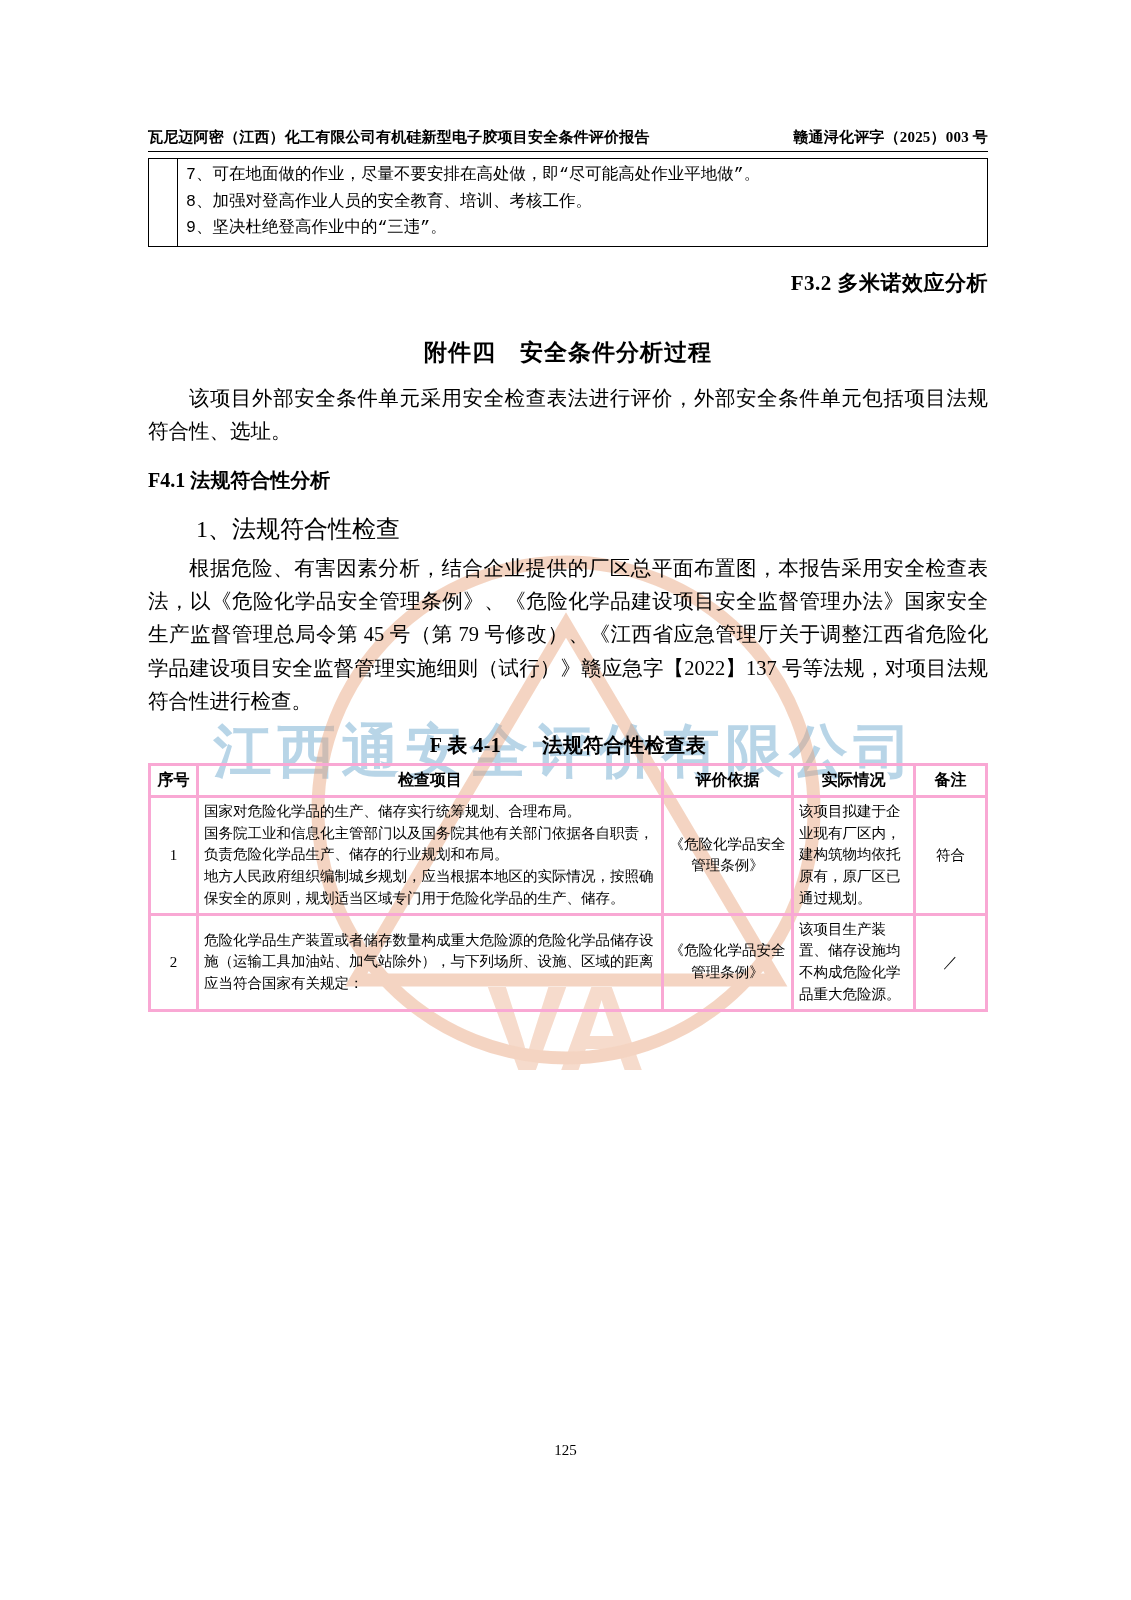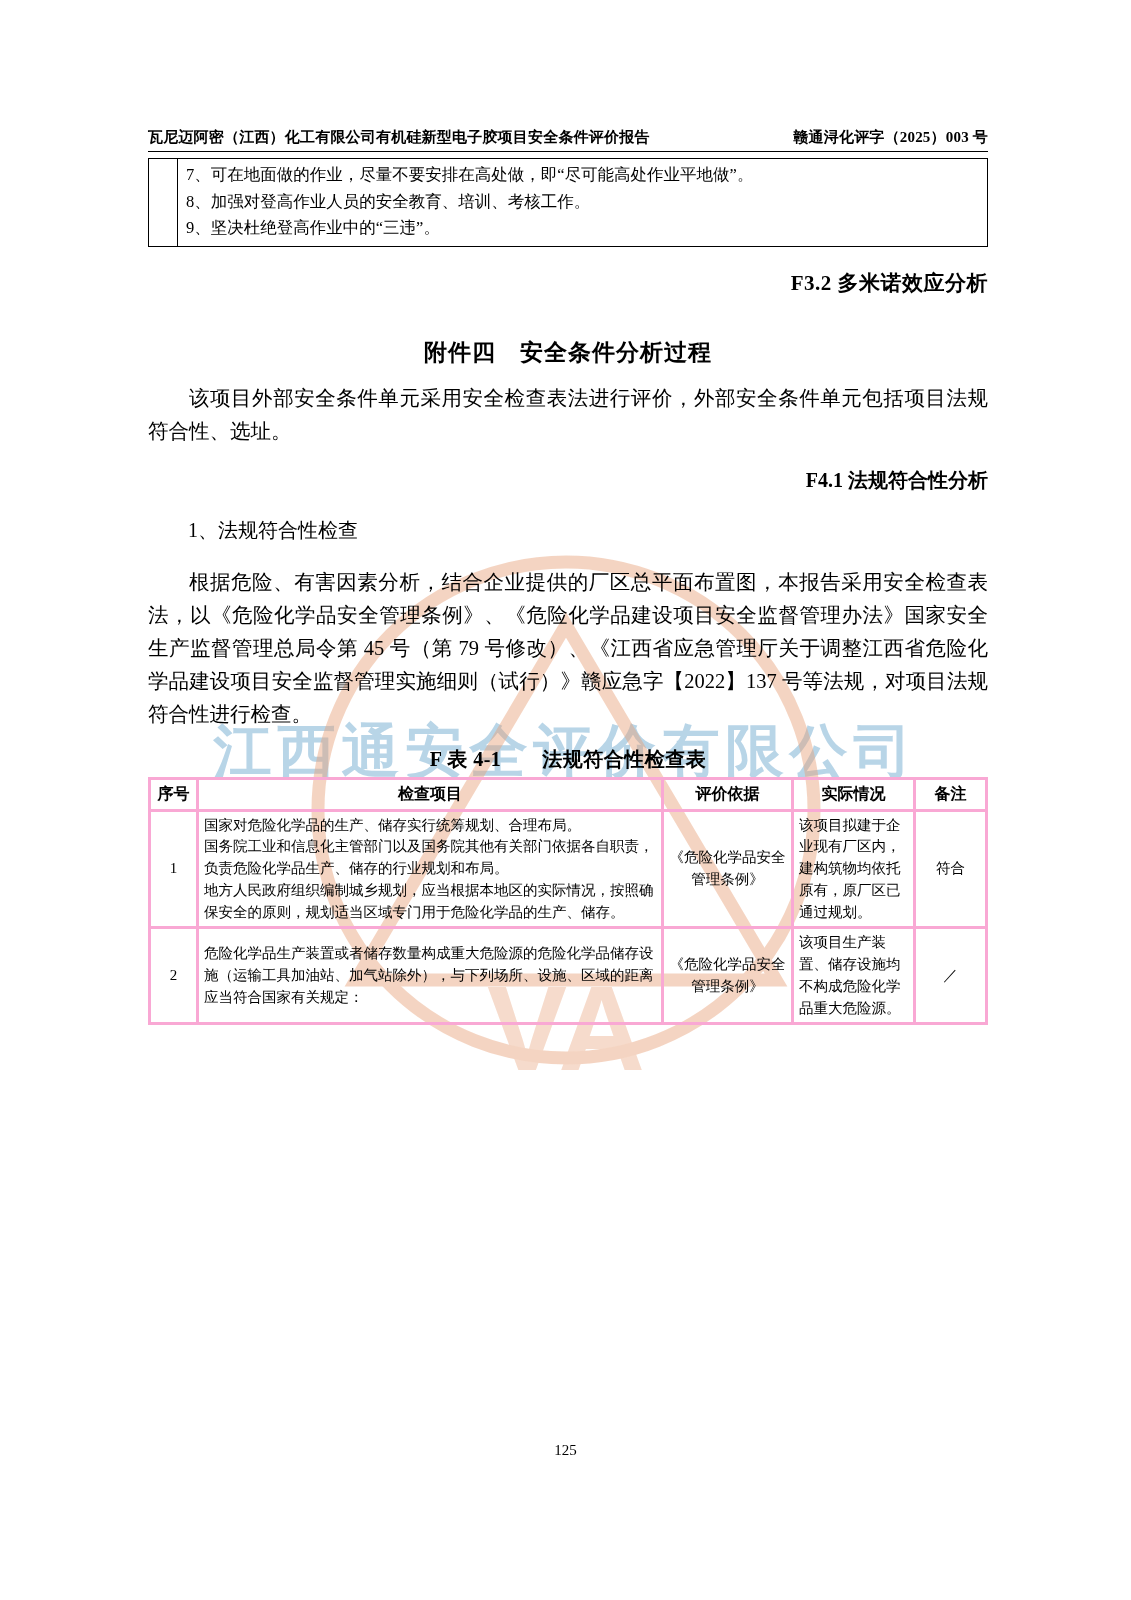--- a/index.html
+++ b/index.html
@@ -35,20 +35,21 @@
     margin-top: 40px;
   }
   .doc-header .left { white-space: nowrap; }
   .doc-header .right { white-space: nowrap; }
 
   
   .boxlist {
     margin-top: 6px;
     border: 1px solid #000;
     display: flex;
+    font-family: Liberation Mono, monospace;
   }
   .boxlist .gutter {
     width: 28px;
     border-right: 1px solid #000;
   }
   .boxlist .lines {
     flex: 1;
     padding: 3px 8px 4px 8px;
     font-size: 16.5px;
     line-height: 1.62;
@@ -59,41 +60,40 @@
     font-size: 21px;
     font-weight: bold;
     margin: 22px 0 6px 0;
     letter-spacing: 0.5px;
     text-align: right;
   }
   h3.sub {
     font-size: 20px;
     font-weight: bold;
     margin: 18px 0 16px 0;
-    text-align: right;
   }
   h2.center {
     text-align: center;
     font-size: 23px;
     font-weight: bold;
     margin: 40px 0 14px 0;
     letter-spacing: 1px;
   }
   p.body {
     font-size: 20.5px;
     line-height: 1.62;
     text-indent: 2em;
     margin: 4px 0;
     text-align: justify;
   }
   p.listline {
-    font-size: 20px;
+    font-size: 24px;
     line-height: 1.6;
     text-indent: 2em;
-    margin: 20px 0;
+    margin: 0 0;
   }
   .tbl-title {
     text-align: center;
     font-size: 20px;
     font-weight: bold;
     margin: 14px 0 4px 0;
     letter-spacing: 0.5px;
   }
 
   

